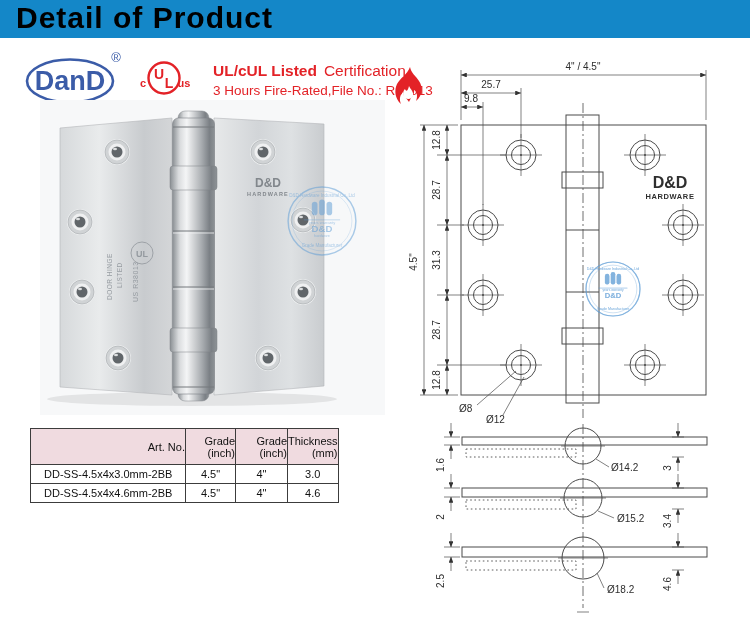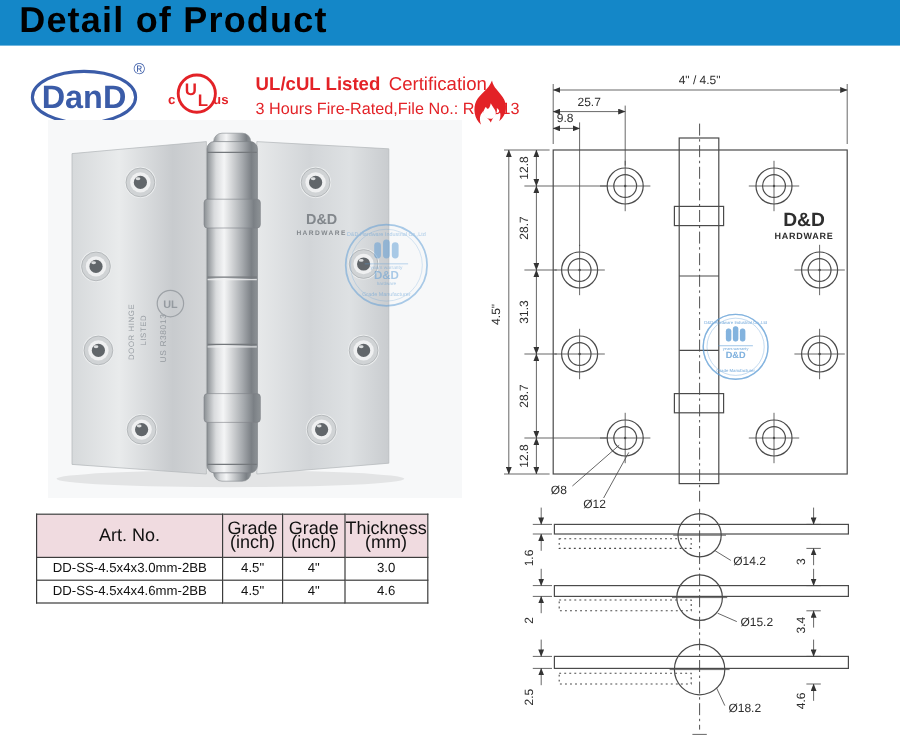--- a/index.html
+++ b/index.html
@@ -14,21 +14,21 @@
   #certtxt{position:absolute;left:186px;top:62px;width:260px;color:#e32227;margin-left:27px;}
   #certtxt .l1{font-size:15.5px;white-space:nowrap;}
   #certtxt .l1 b{font-weight:bold;margin-right:7px;}
   #certtxt .l2{font-size:13.5px;margin-top:3px;white-space:nowrap;}
   #flame{position:absolute;left:393px;top:66px;}
   
   .abs{position:absolute;}
   
   #spec{position:absolute;left:30px;top:428px;border-collapse:collapse;table-layout:fixed;}
   #spec td{border:1px solid #3c3c3c;font-size:11px;color:#111;background:#fff;text-align:center;vertical-align:middle;padding:0;}
-  #spec tr.hd td{background:#f0dbe0;height:35px;font-size:15px;line-height:12px;}
+  #spec tr.hd td{background:#f0dbe0;height:35px;font-size:11px;line-height:12px;text-align:right;}
   #spec tr.rw td{height:18px;}
   #spec td.art{text-align:left;padding-left:13px;}
   #spec col.c0{width:155px;} #spec col.c1{width:50px;} #spec col.c2{width:52px;} #spec col.c3{width:48px;}
   
   text{font-family:"Liberation Sans",sans-serif;}
   .dl{stroke:#4a4a4a;stroke-width:1;fill:none;}
   .thin{stroke:#4a4a4a;stroke-width:0.7;fill:none;}
   .dt{font-size:10px;fill:#2e2e2e;}
   .dot{stroke:#4a4a4a;stroke-width:0.9;fill:none;stroke-dasharray:1.6 2.6;}
   .cl{stroke:#4a4a4a;stroke-width:0.8;fill:none;stroke-dasharray:10 3 2 3;}

